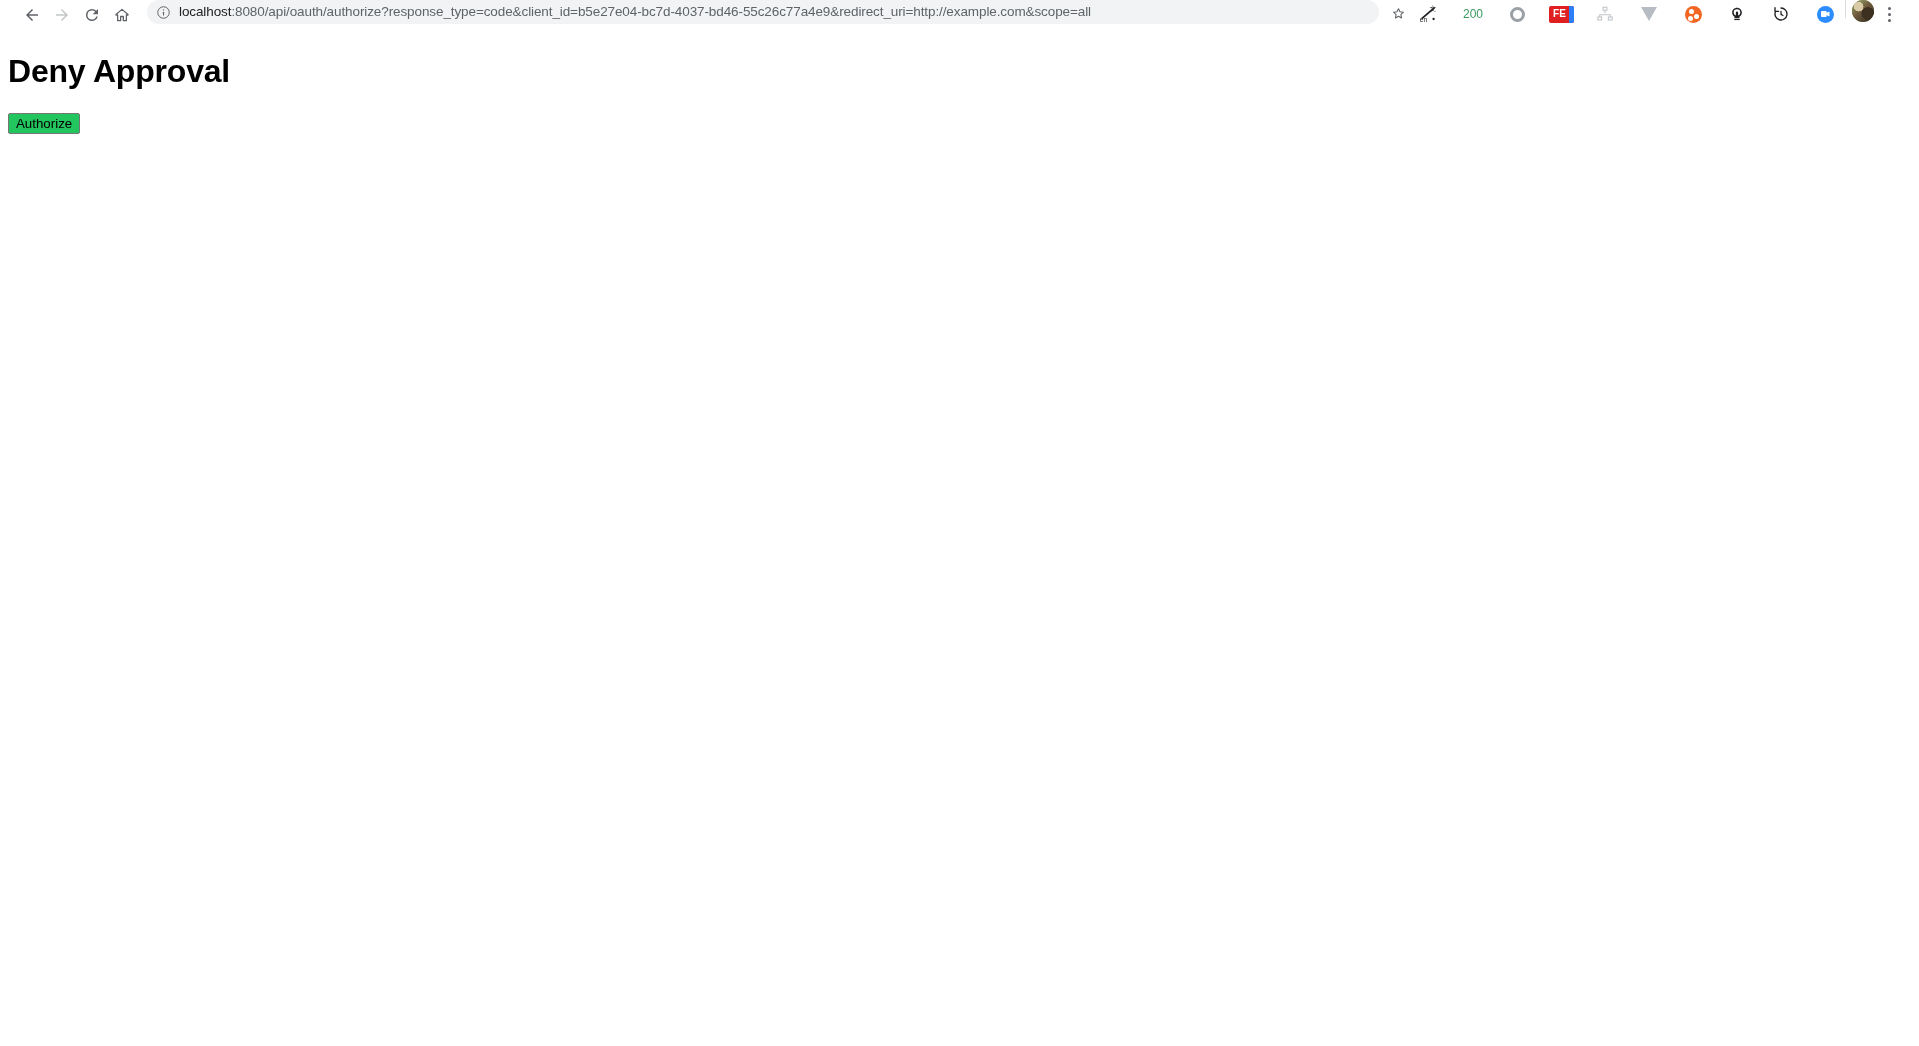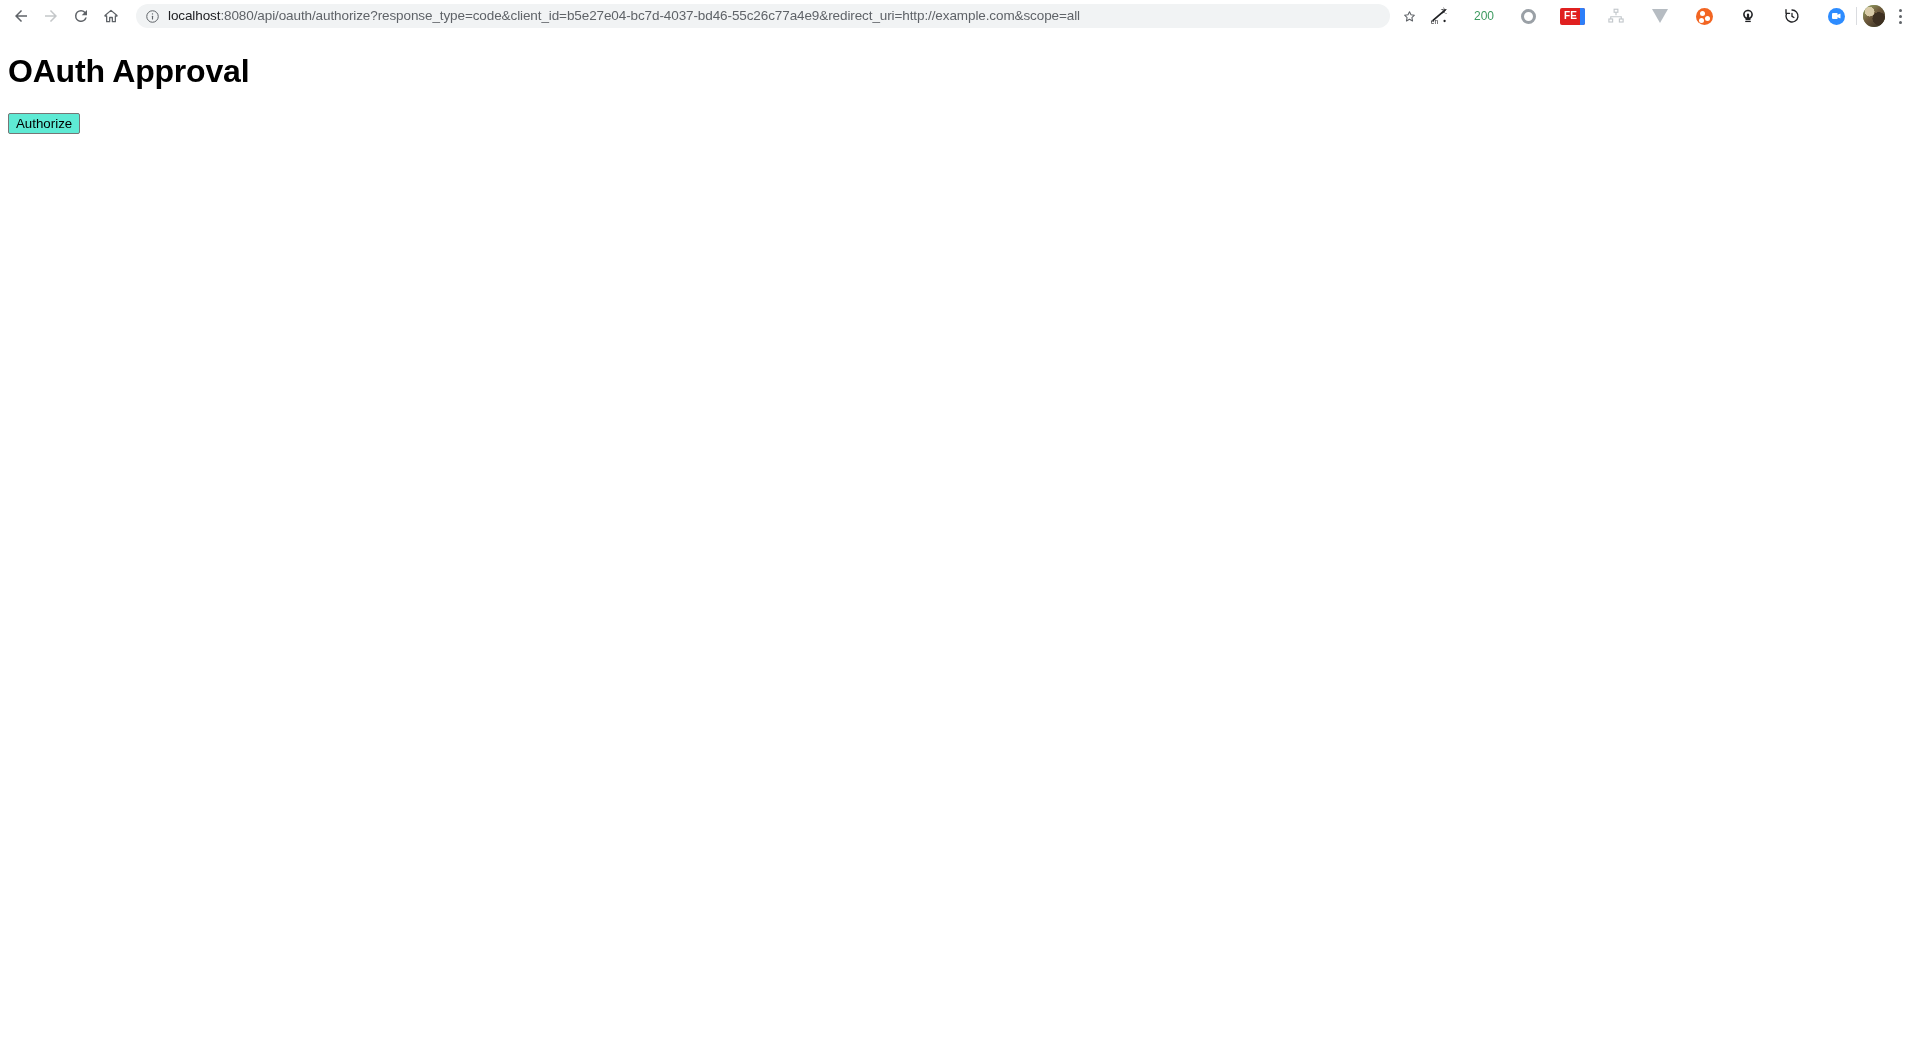--- a/index.html
+++ b/index.html
@@ -12,22 +12,22 @@
   }
   body {
     font-family: "Liberation Sans", sans-serif;
   }
 
   
   .browser-toolbar {
     height: 33px;
     background: #ffffff;
     display: flex;
-    align-items: center;
-    padding: 0 6px;
+    align-items: flex-start;
+    padding: 0 17px;
     box-sizing: border-box;
     border-bottom: 1px solid #ffffff;
   }
   .nav-btn {
     width: 30px;
     height: 30px;
     display: flex;
     align-items: center;
     justify-content: center;
     flex: none;
@@ -253,21 +253,21 @@
   input[type="radio"] {
     margin: 0 3px 0 3px;
     vertical-align: middle;
     cursor: pointer;
   }
   .radio-text { font-size: 16px; }
   button.authorize-btn {
     font-family: "Liberation Sans", sans-serif;
     font-size: 13.3px;
     padding: 2px 7px;
-    background: #5eead4;
+    background: #22c55e;
     border: 1px solid #767676;
     border-radius: 2px;
     color: #000000;
     cursor: pointer;
     margin-top: 4px;
     line-height: normal;
   }
 </style>
 </head>
 <body>
@@ -385,19 +385,19 @@
   <span class="menu-dots">
     <i></i>
     <i></i>
     <i></i>
   </span>
 
 </div>
 
 <div class="page">
 
-  <h1 class="page-title">OAuth Approval</h1>
+  <h1 class="page-title">Deny Approval</h1>
 
 
 
   <button class="authorize-btn">Authorize</button>
 
 </div>
 
 </body></html>

